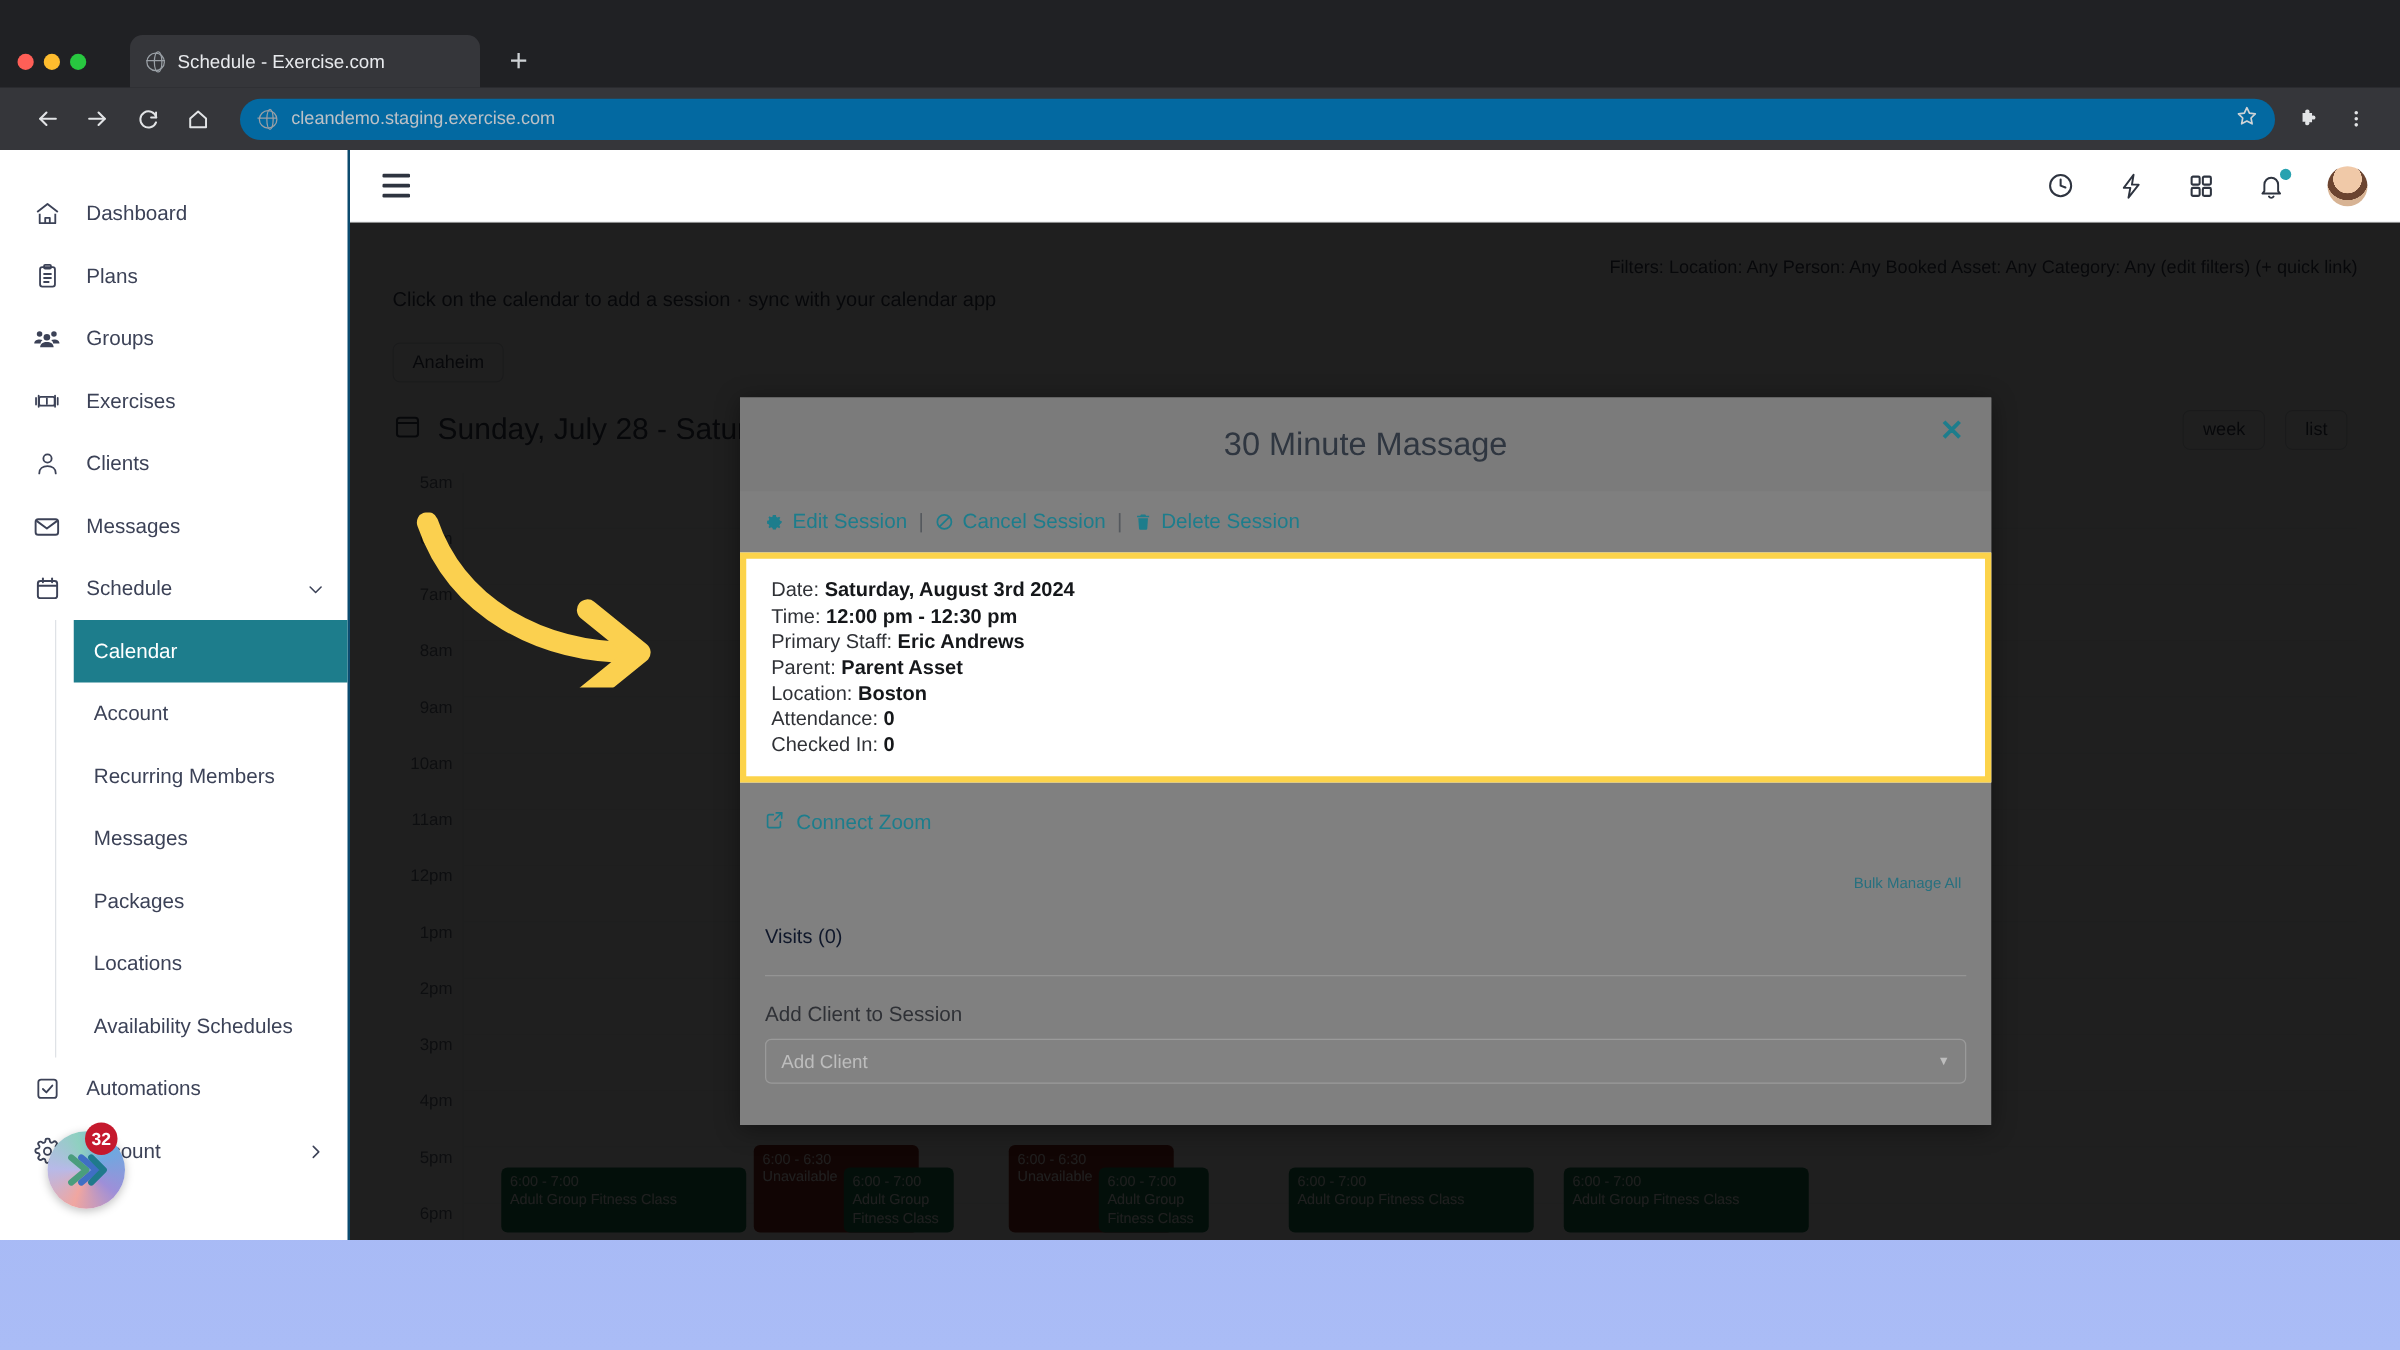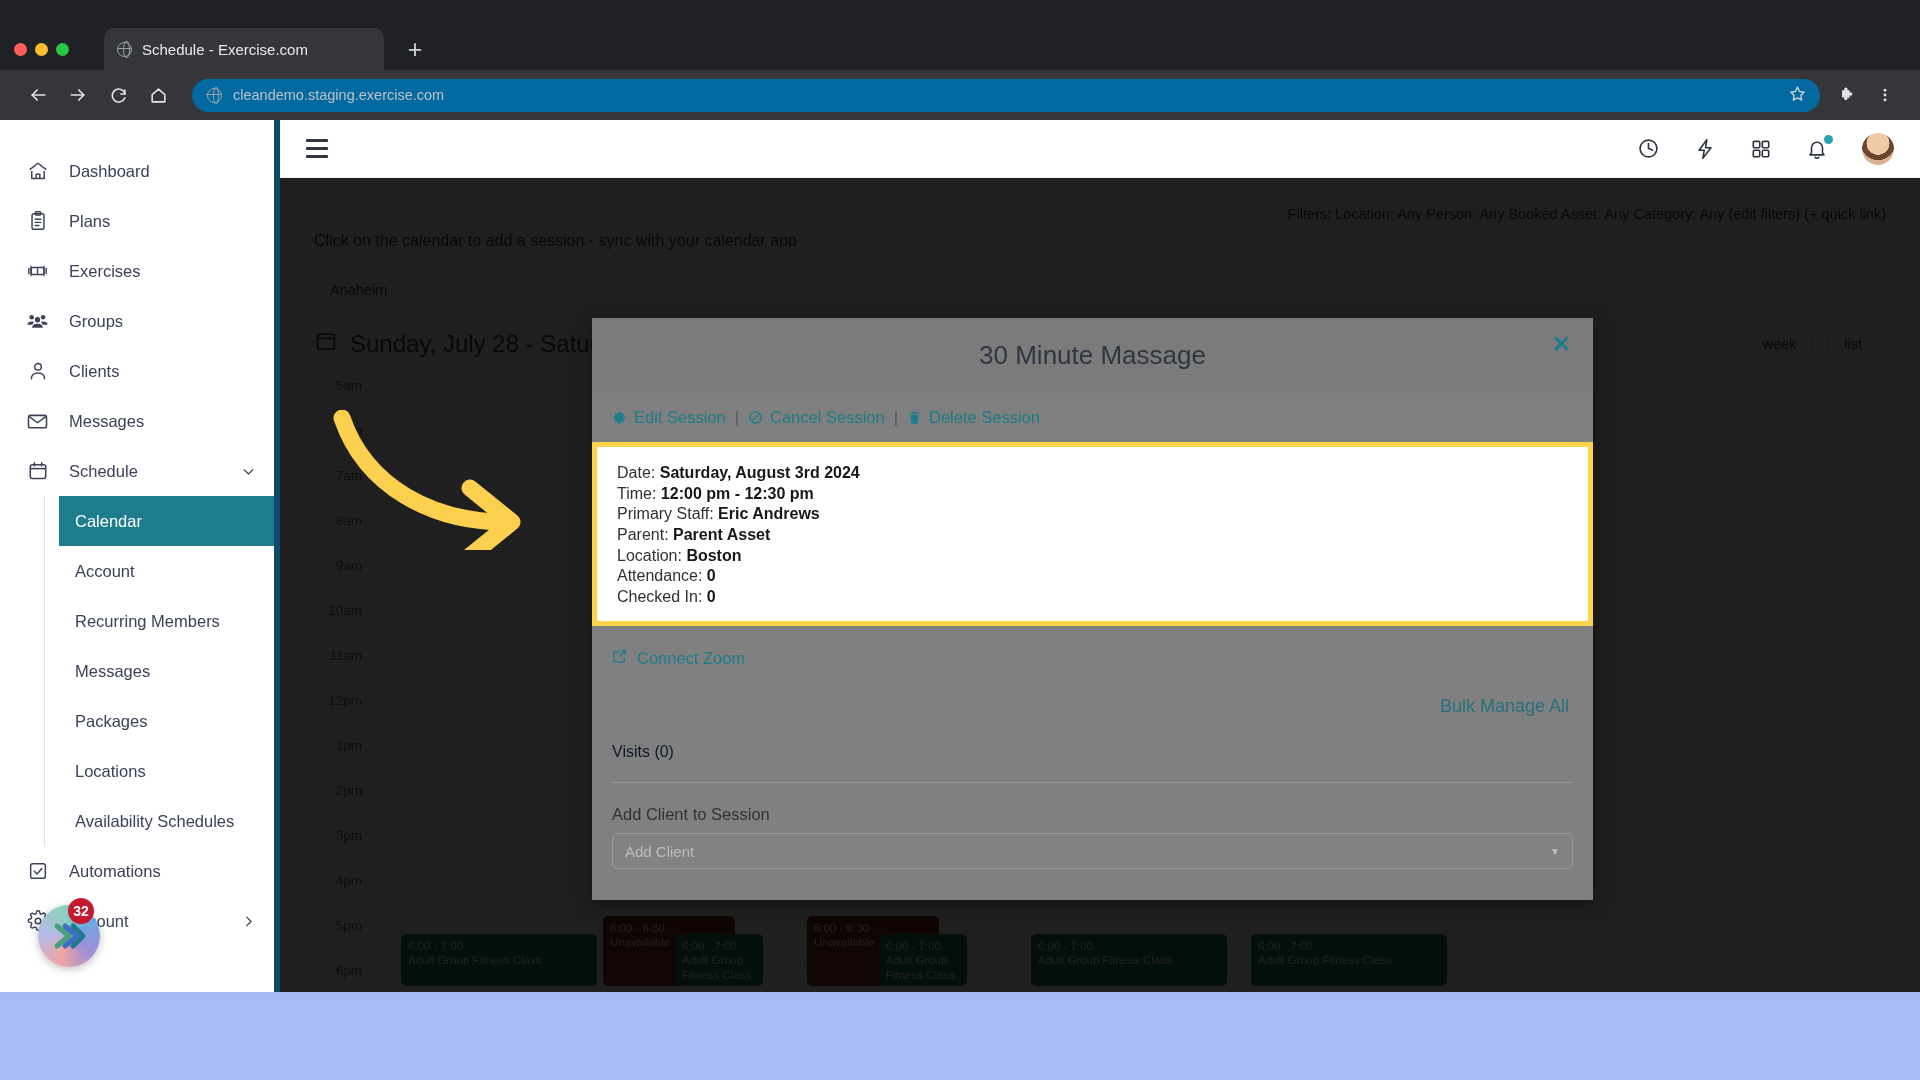--- a/index.html
+++ b/index.html
@@ -117,21 +117,21 @@
     width: 1920px; height: 900px;
     background: #ffffff;
     overflow: hidden;
   }
 
   
   #sidebar {
     position: absolute; left: 0; top: 0;
     width: 280px; height: 900px;
     background: #ffffff;
-    border-right: 6px solid #0c4a6e;
+    border-right: 2px solid #0c4a6e;
     padding-top: 26px;
     z-index: 3;
   }
   .nav-item {
     display: flex; align-items: center;
     height: 50px; padding: 0 18px 0 26px;
     gap: 20px;
     color: #3c4257; font-size: 16.5px;
     position: relative;
   }
@@ -274,21 +274,21 @@
   .d-line { font-size: 16px; color: #2f3136; line-height: 1.29; }
   .d-line b { color: #15171a; }
   .d-line i { color: #4d5155; }
 
   #zoomrow {
     padding: 22px 20px 0 20px;
   }
   #zoomlink { display: inline-flex; align-items: center; gap: 9px; color: #1d7d8c; font-size: 16.5px; }
 
   #bulkrow { padding: 28px 24px 0 0; text-align: right; }
-  #bulklink { color: #27707f; font-size: 18px; }
+  #bulklink { color: #27707f; font-size: 12px; }
 
   #visits-sec { padding: 26px 20px 0 20px; }
   #visits-title { font-size: 16px; color: #0f172a; font-weight: 400; }
   #visits-rule { height: 1px; background: #949494; margin-top: 21px; }
 
   #addclient-sec { padding: 22px 20px 0 20px; }
   #addclient-label { font-size: 16.5px; color: #2f3136; margin-bottom: 9px; }
   #addclient-select {
     height: 36px; border: 1px solid #9a9a9a; border-radius: 5px;
     background: #828282;
@@ -416,44 +416,44 @@
               <line x1="9" y1="10" x2="15" y2="10" stroke-linecap="round"></line>
               <line x1="9" y1="13.5" x2="15" y2="13.5" stroke-linecap="round"></line>
               <line x1="9" y1="17" x2="13" y2="17" stroke-linecap="round"></line>
             </svg>
         </span>
         <span class="nav-label">Plans</span>
       </div>
 
       <div class="nav-item">
         <span class="nav-ico">
+          <svg width="24" height="22" viewBox="0 0 26 24" fill="currentColor">
+              <circle cx="6.4" cy="7.8" r="2.5"></circle>
+              <circle cx="19.4" cy="7.8" r="2.5"></circle>
+              <circle cx="13" cy="10.6" r="3"></circle>
+              <path d="M1.6 16.2c0-2.3 2.1-3.6 4.8-3.6 1 0 1.9.2 2.7.5-1 .7-1.6 1.7-1.8 3.1H1.6z"></path>
+              <path d="M24.4 16.2c0-2.3-2.1-3.6-4.8-3.6-1 0-1.9.2-2.7.5 1 .7 1.6 1.7 1.8 3.1h5.7z"></path>
+              <path d="M6.9 19.6c0-3 2.8-4.6 6.1-4.6s6.1 1.6 6.1 4.6H6.9z"></path>
+            </svg>
+        </span>
+        <span class="nav-label">Groups</span>
+      </div>
+
+      <div class="nav-item">
+        <span class="nav-ico">
           <svg width="24" height="22" viewBox="0 0 26 24" fill="none" stroke="currentColor" stroke-width="1.6" stroke-linecap="round">
               <rect x="6" y="8" width="14" height="8" rx="1.5"></rect>
               <line x1="3.2" y1="9" x2="3.2" y2="15"></line>
               <line x1="22.8" y1="9" x2="22.8" y2="15"></line>
               <line x1="5.6" y1="7" x2="5.6" y2="17"></line>
               <line x1="20.4" y1="7" x2="20.4" y2="17"></line>
               <line x1="13" y1="9.5" x2="13" y2="14.5"></line>
             </svg>
         </span>
         <span class="nav-label">Exercises</span>
-      </div>
-
-      <div class="nav-item">
-        <span class="nav-ico">
-          <svg width="24" height="22" viewBox="0 0 26 24" fill="currentColor">
-              <circle cx="6.4" cy="7.8" r="2.5"></circle>
-              <circle cx="19.4" cy="7.8" r="2.5"></circle>
-              <circle cx="13" cy="10.6" r="3"></circle>
-              <path d="M1.6 16.2c0-2.3 2.1-3.6 4.8-3.6 1 0 1.9.2 2.7.5-1 .7-1.6 1.7-1.8 3.1H1.6z"></path>
-              <path d="M24.4 16.2c0-2.3-2.1-3.6-4.8-3.6-1 0-1.9.2-2.7.5 1 .7 1.6 1.7 1.8 3.1h5.7z"></path>
-              <path d="M6.9 19.6c0-3 2.8-4.6 6.1-4.6s6.1 1.6 6.1 4.6H6.9z"></path>
-            </svg>
-        </span>
-        <span class="nav-label">Groups</span>
       </div>
 
       <div class="nav-item">
         <span class="nav-ico">
           <svg width="22" height="22" viewBox="0 0 24 24" fill="none" stroke="currentColor" stroke-width="1.6">
               <circle cx="12" cy="7.4" r="3.6"></circle>
               <path d="M4.8 20.4c0-4 3.2-6.3 7.2-6.3s7.2 2.3 7.2 6.3" stroke-linecap="round"></path>
             </svg>
         </span>
         <span class="nav-label">Clients</span>

